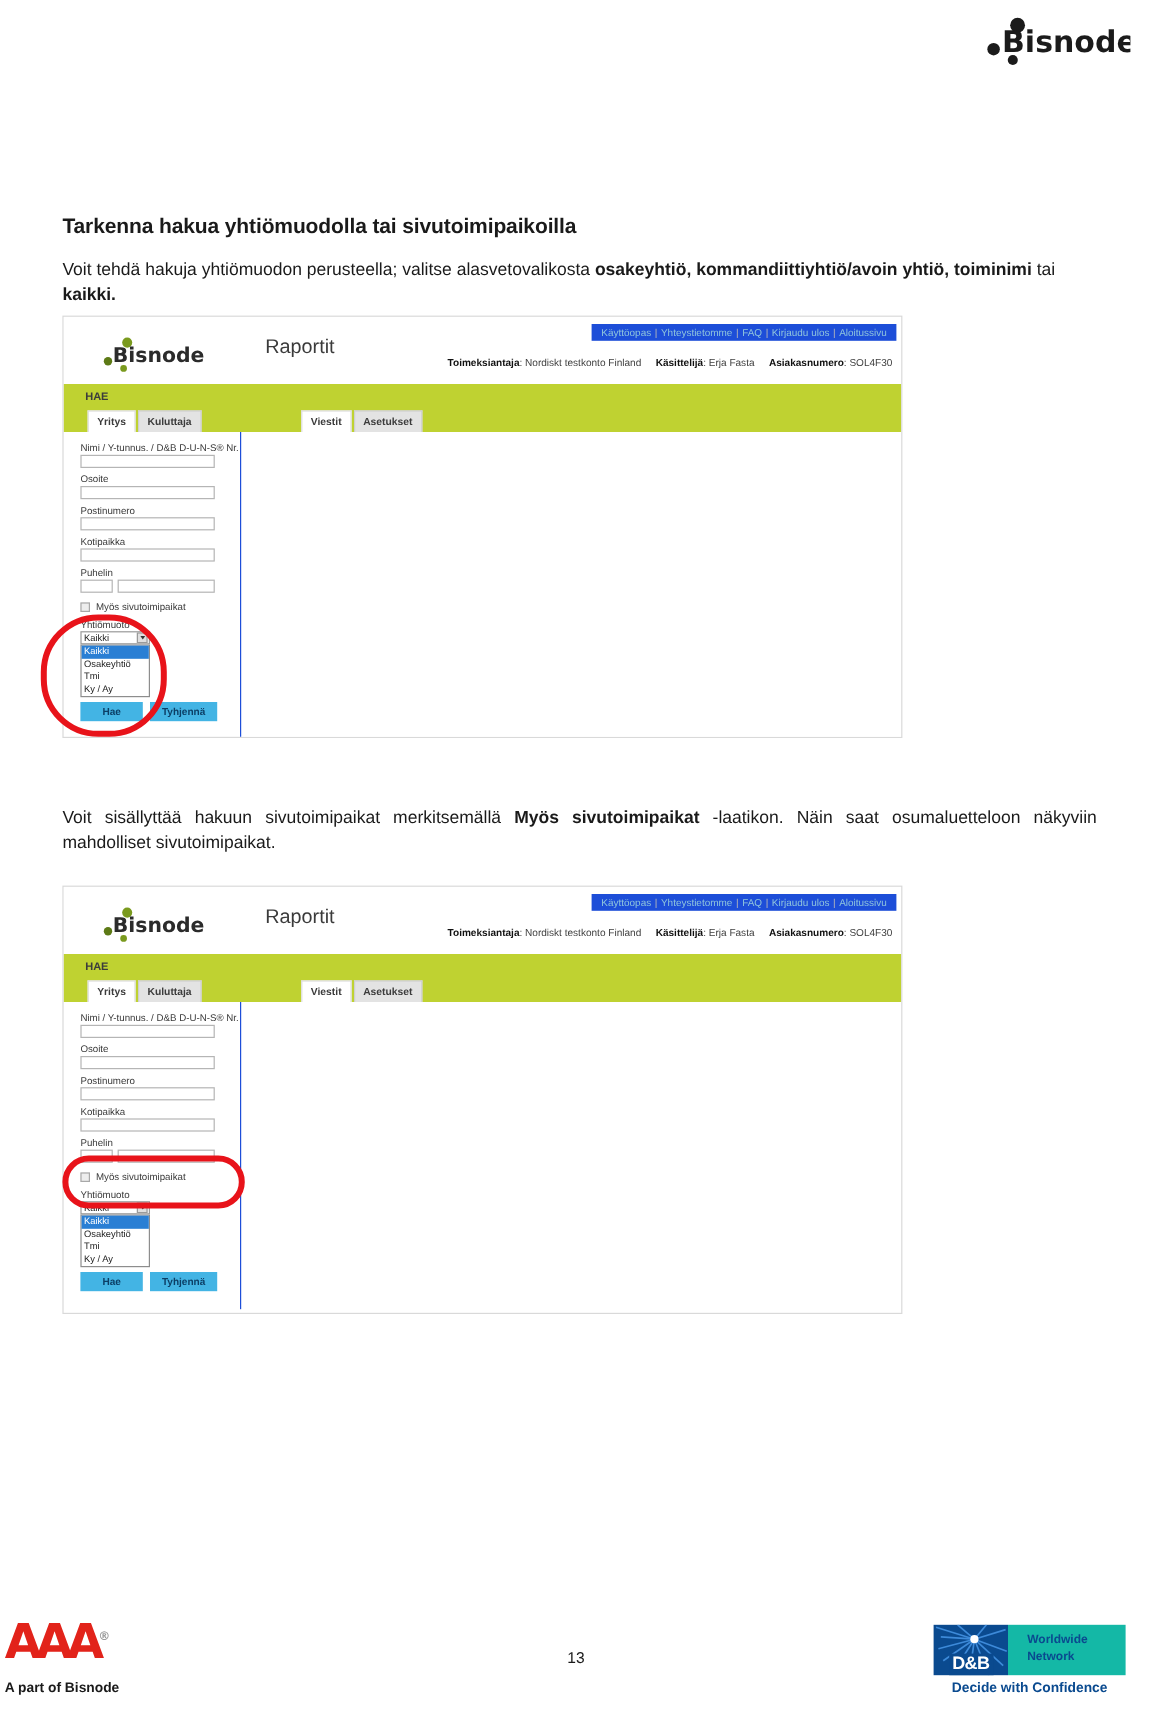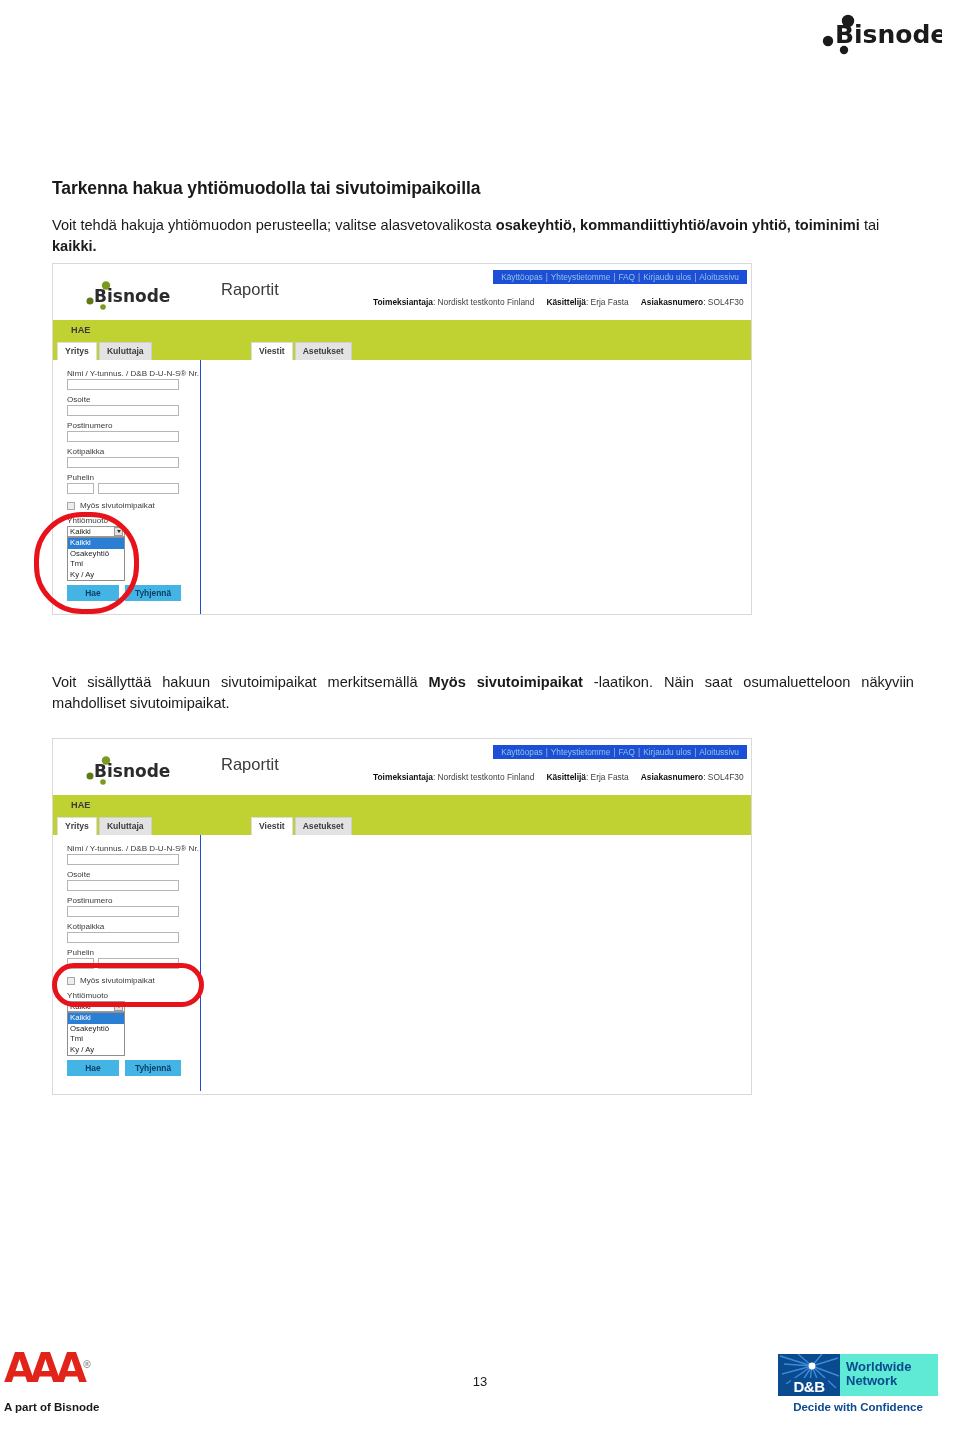--- a/index.html
+++ b/index.html
@@ -65,21 +65,21 @@
 
   .green-bar {
     position:relative; height:40px;
     background:#bfd231;
   }
   .green-label {
     position:absolute; left:18px; top:5px;
     font-size:9.2px; font-weight:bold; color:#3c3c3c;
   }
   .tabset { position:absolute; bottom:0; display:flex; gap:2px; }
-  .tabset.left { left:4px; }
+  .tabset.left { left:20px; }
   .tabset.right { left:198px; }
   .tab {
     font-size:8.6px; font-weight:bold; color:#3c3c3c;
     padding:3px 7px 4px; background:#e3e3e3;
     border:1px solid #cfcfcf; border-bottom:none;
   }
   .tab.active { background:#ffffff; border-color:#dcdcdc; }
 
   .app-body { position:relative; display:flex; height:256px; }
   .panel-left {
@@ -158,23 +158,23 @@
   }
   .dnb-burst {
     position:absolute; left:0; top:0; right:0; bottom:0;
   }
   .dnb-dbtag {
     position:relative; z-index:2; background:#0a4a8f;
     color:#fff; font-weight:bold; font-size:15px;
     padding:0 3px 1px; letter-spacing:-0.5px;
   }
   .dnb-yellow {
-    flex:1; background:#5eead4; color:#0a4a8f;
-    font-weight:bold; font-size:13px; line-height:14px;
-    padding:6px 0 0 6px;
+    flex:1; background:#14b8a6; color:#0a4a8f;
+    font-weight:bold; font-size:10px; line-height:14px;
+    padding:6px 0 0 16px;
   }
   .dnb-tag {
     margin-top:5px; text-align:center;
     font-size:11.5px; font-weight:bold; color:#0a4a8f;
   }
 </style>
 </head>
 <body>
 
 <div class="page-top-logo">

